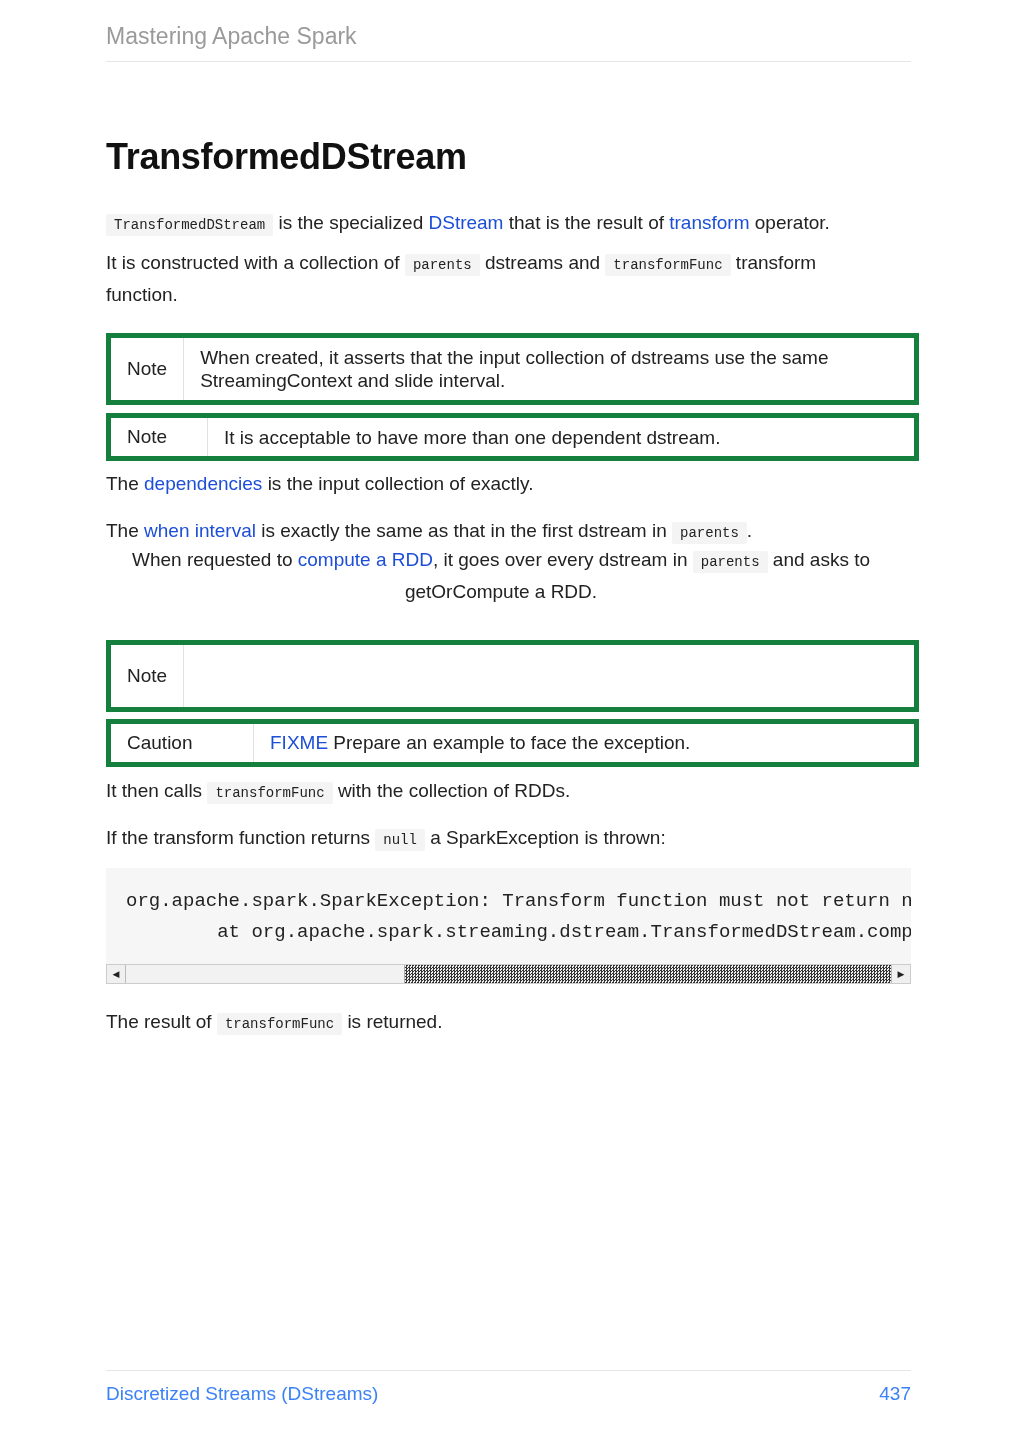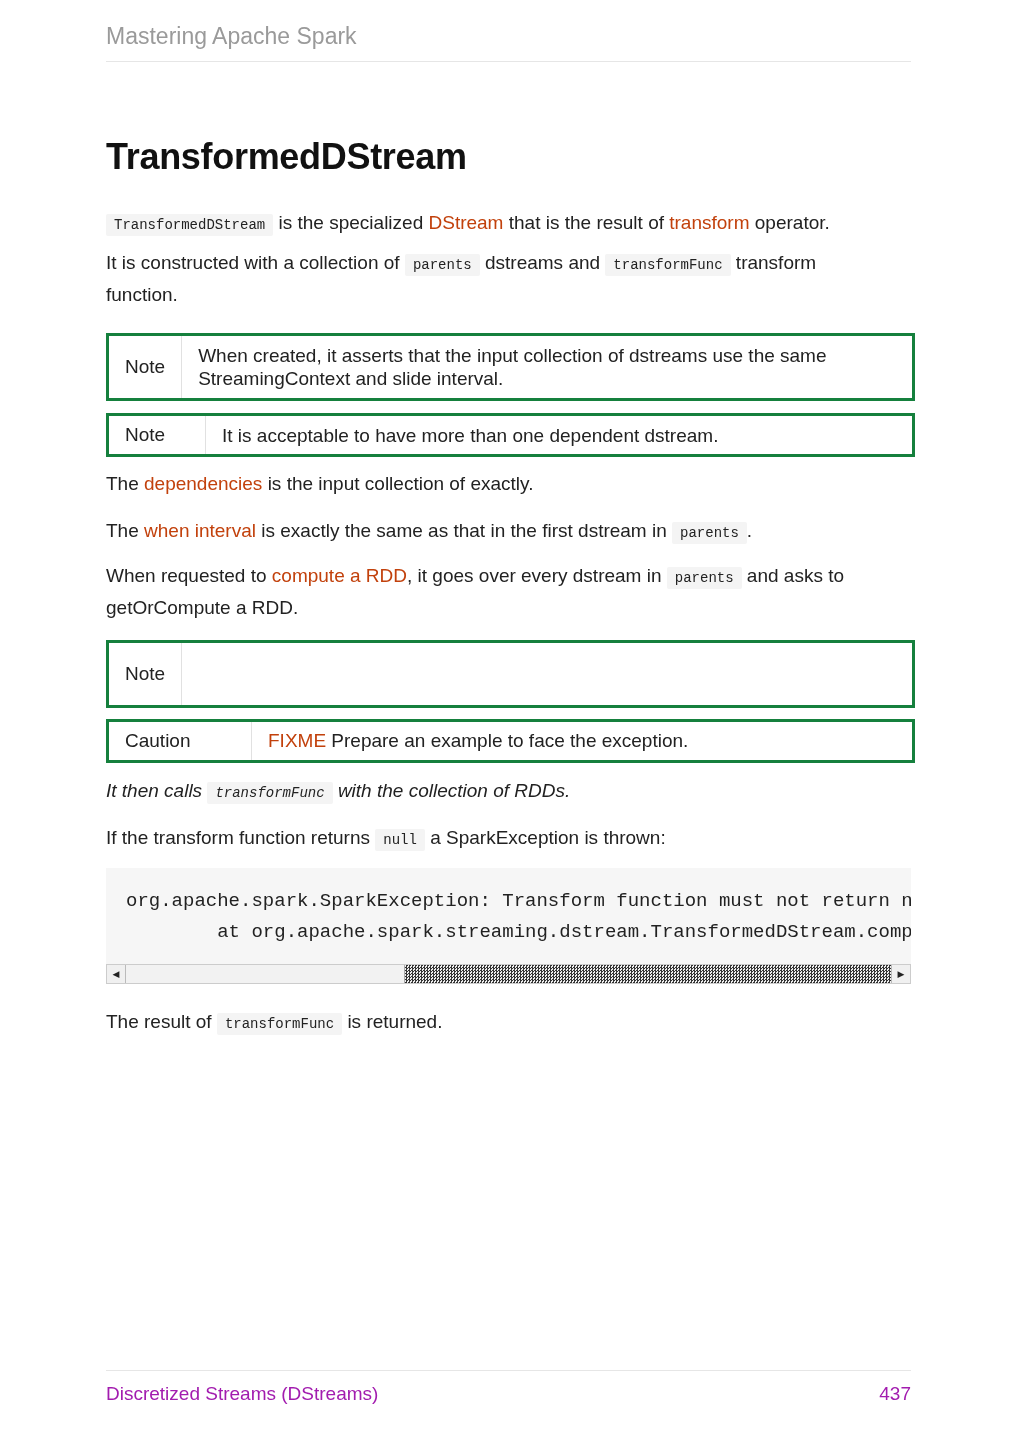--- a/index.html
+++ b/index.html
@@ -3,32 +3,32 @@
 <meta charset="utf-8">
 <style>
   html, body { margin: 0; padding: 0; background: #ffffff; }
   body { width: 1019px; height: 1440px; position: relative; font-family: "Liberation Sans", sans-serif; color: #222; }
   .header { position: absolute; left: 106px; top: 24px; width: 805px; height: 37px; border-bottom: 1px solid #e6e6e6; color: #9a9a9a; font-size: 23px; }
   .header span { display: block; line-height: 24px; }
   h1 { position: absolute; left: 106px; top: 136px; margin: 0; font-size: 36px; font-weight: bold; color: #111; letter-spacing: -0.3px; }
   .content { position: absolute; left: 106px; top: 208px; width: 805px; font-size: 19px; }
   p { margin: 0; line-height: 30px; }
   code { font-family: "Liberation Mono", monospace; font-size: 14px; background: #f4f4f4; padding: 3px 8px; border-radius: 2px; color: #222; }
-  a { color: #c2410c; text-decoration: none; }
-  .admon { border: 3px solid #15803d; display: flex; font-size: 19px; }
+  a { color: #1d4ed8; text-decoration: none; }
+  .admon { border: 5px solid #15803d; display: flex; font-size: 19px; }
   .admon .label { display: flex; align-items: center; padding: 0 16px; border-right: 1px solid #e1e1e1; }
   .admon .body { padding: 8px 16px; line-height: 23px; display: flex; align-items: center; }
   .codeblock { background: #f6f6f6; padding: 18px 0 0 20px; overflow: hidden; height: 78px; position: relative; }
   .codeblock pre { margin: 0; font-family: "Liberation Mono", monospace; font-size: 19px; line-height: 31px; color: #222; white-space: pre; }
   .scrollbar { height: 20px; background: #e8e8e8; display: flex; align-items: stretch; border: 1px solid #ccc; box-sizing: border-box; }
   .sb-btn { width: 18px; background: #f0f0f0; display: flex; align-items: center; justify-content: center; font-size: 9px; color: #222; border-right: 1px solid #bbb; }
   .sb-btn.right { border-right: none; border-left: 1px solid #bbb; }
   .sb-thumb { width: 278px; background: #f2f2f2; border-right: 1px solid #aaa; }
   .sb-track { flex: 1; background-color: #999; background-image: repeating-conic-gradient(#333 0% 25%, #eee 0% 50%); background-size: 3px 3px; }
-  .footer { position: absolute; left: 106px; top: 1370px; width: 805px; border-top: 1px solid #e6e6e6; color: #a21caf; font-size: 19px; display: flex; justify-content: space-between; padding-top: 12px; }
+  .footer { position: absolute; left: 106px; top: 1370px; width: 805px; border-top: 1px solid #e6e6e6; color: #3b82f6; font-size: 19px; display: flex; justify-content: space-between; padding-top: 12px; }
 </style>
 </head>
 <body>
 
 <div class="header">
   <span>Mastering Apache Spark</span>
 </div>
 
 <h1>TransformedDStream</h1>
 
@@ -52,36 +52,36 @@
   </div>
 
   <p style="position:absolute; top:261px;">
     <span>The </span><a>dependencies</a><span> is the input collection of exactly.</span>
   </p>
 
   <p style="position:absolute; top:308px;">
     <span>The </span><a>when interval</a><span> is exactly the same as that in the first dstream in </span><code>parents</code><span>.</span>
   </p>
 
-  <p style="position:absolute; top:353px; width:790px;">
+  <p style="position:absolute; top:337px; width:790px;text-align:center;">
     <span>When requested to </span><a>compute a RDD</a><span>, it goes over every dstream in </span><code>parents</code><span> and asks to getOrCompute a RDD.</span>
   </p>
 
   <div class="admon" style="position:absolute; top:432px; width:803px; height:62px;">
     <div class="label">Note</div>
   </div>
 
   <div class="admon" style="position:absolute; top:511px; width:803px; height:38px;">
     <div class="label" style="width:110px;">Caution</div>
     <div class="body" style="display:block; padding-top:7px;">
       <a>FIXME</a><span> Prepare an example to face the exception.</span>
     </div>
   </div>
 
-  <p style="position:absolute; top:568px;font-style:italic;">
+  <p style="position:absolute; top:568px;">
     <span>It then calls </span><code>transformFunc</code><span> with the collection of RDDs.</span>
   </p>
 
   <p style="position:absolute; top:615px;">
     <span>If the transform function returns </span><code>null</code><span> a SparkException is thrown:</span>
   </p>
 
   <div style="position:absolute; top:660px; width:805px;">
     <div class="codeblock">
       <pre><span>org.apache.spark.SparkException: Transform function must not return null</span>

